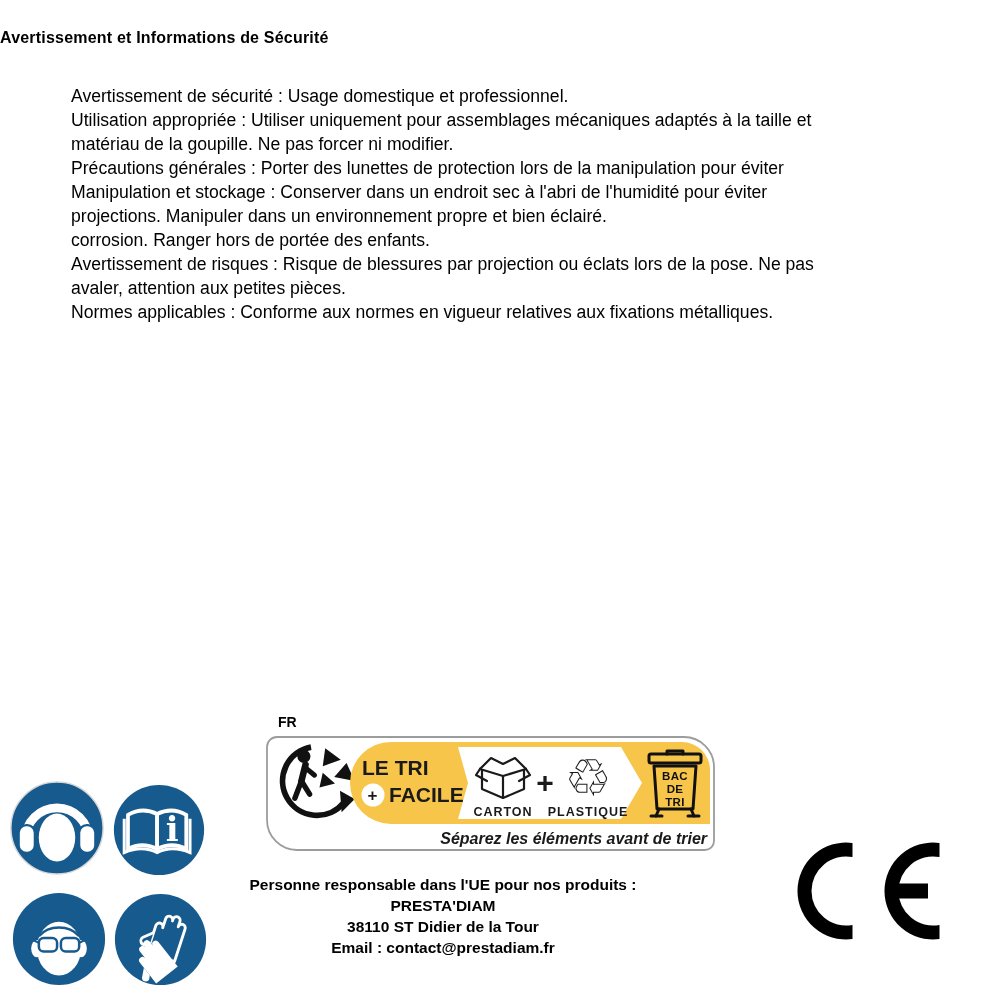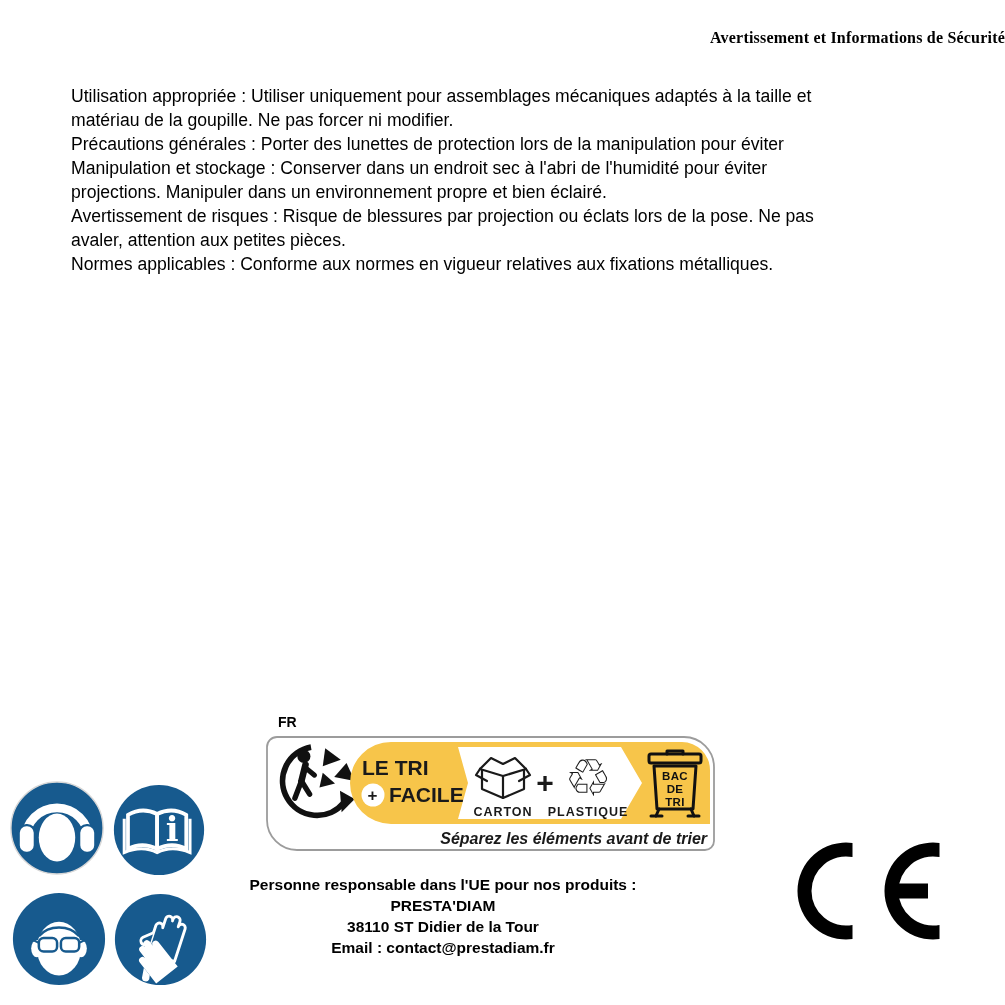--- a/index.html
+++ b/index.html
@@ -2,22 +2,22 @@
 <html><head>
 <meta charset="utf-8">
 <style>
   html,body{margin:0;padding:0;}
   body{
     width:1005px;height:1005px;background:#ffffff;position:relative;
     font-family:"Liberation Sans",sans-serif;color:#000;overflow:hidden;
   }
   .abs{position:absolute;}
   .doc-title{
-    left:0;top:29px;width:1005px;text-align:right;
-    font-size:16px;font-weight:bold;letter-spacing:.2px;font-family:Liberation Serif, serif;
+    left:0;top:29px;width:1005px;text-align:left;
+    font-size:16px;font-weight:bold;letter-spacing:.2px;
   }
   .body-text{
     left:71px;top:84px;width:890px;font-size:17.6px;line-height:24px;
   }
   .body-text .line{white-space:nowrap;}
   .fr-tag{left:268px;top:714px;font-size:14px;font-weight:bold;padding-left:10px;}
   .recycle-label{left:266px;top:736px;}
   .contact{
     left:0;top:874px;width:886px;text-align:center;
     font-size:15.5px;font-weight:bold;line-height:21px;
@@ -31,25 +31,27 @@
   .tagline{font-style:italic;font-weight:bold;font-size:16px;fill:#1a1a1a;}
   .plusbig{font-weight:bold;font-size:30px;fill:#1a1a1a;}
   .pluspill{font-weight:bold;font-size:17px;fill:#1a1a1a;}
 </style>
 </head>
 <body>
 
 <div class="abs doc-title">Avertissement et Informations de Sécurité</div>
 
 <div class="abs body-text">
+  <div class="line">Avertissement de sécurité : Usage domestique et professionnel.</div>
   <div class="line">Utilisation appropriée : Utiliser uniquement pour assemblages mécaniques adaptés à la taille et</div>
   <div class="line">matériau de la goupille. Ne pas forcer ni modifier.</div>
   <div class="line">Précautions générales : Porter des lunettes de protection lors de la manipulation pour éviter</div>
   <div class="line">Manipulation et stockage : Conserver dans un endroit sec à l'abri de l'humidité pour éviter</div>
   <div class="line">projections. Manipuler dans un environnement propre et bien éclairé.</div>
+  <div class="line">corrosion. Ranger hors de portée des enfants.</div>
   <div class="line">Avertissement de risques : Risque de blessures par projection ou éclats lors de la pose. Ne pas</div>
   <div class="line">avaler, attention aux petites pièces.</div>
   <div class="line">Normes applicables : Conforme aux normes en vigueur relatives aux fixations métalliques.</div>
 </div>
 
 <div class="abs fr-tag">FR</div>
 
 <svg class="abs recycle-label" width="450" height="116" viewBox="0 0 450 116">
 
   <path d="M11,1 H418 A30,30 0 0 1 448,31 V105 A9,9 0 0 1 439,114 H31 A30,30 0 0 1 1,84 V11 A10,10 0 0 1 11,1 Z" fill="#ffffff" stroke="#9c9c9c" stroke-width="1.8"></path>

